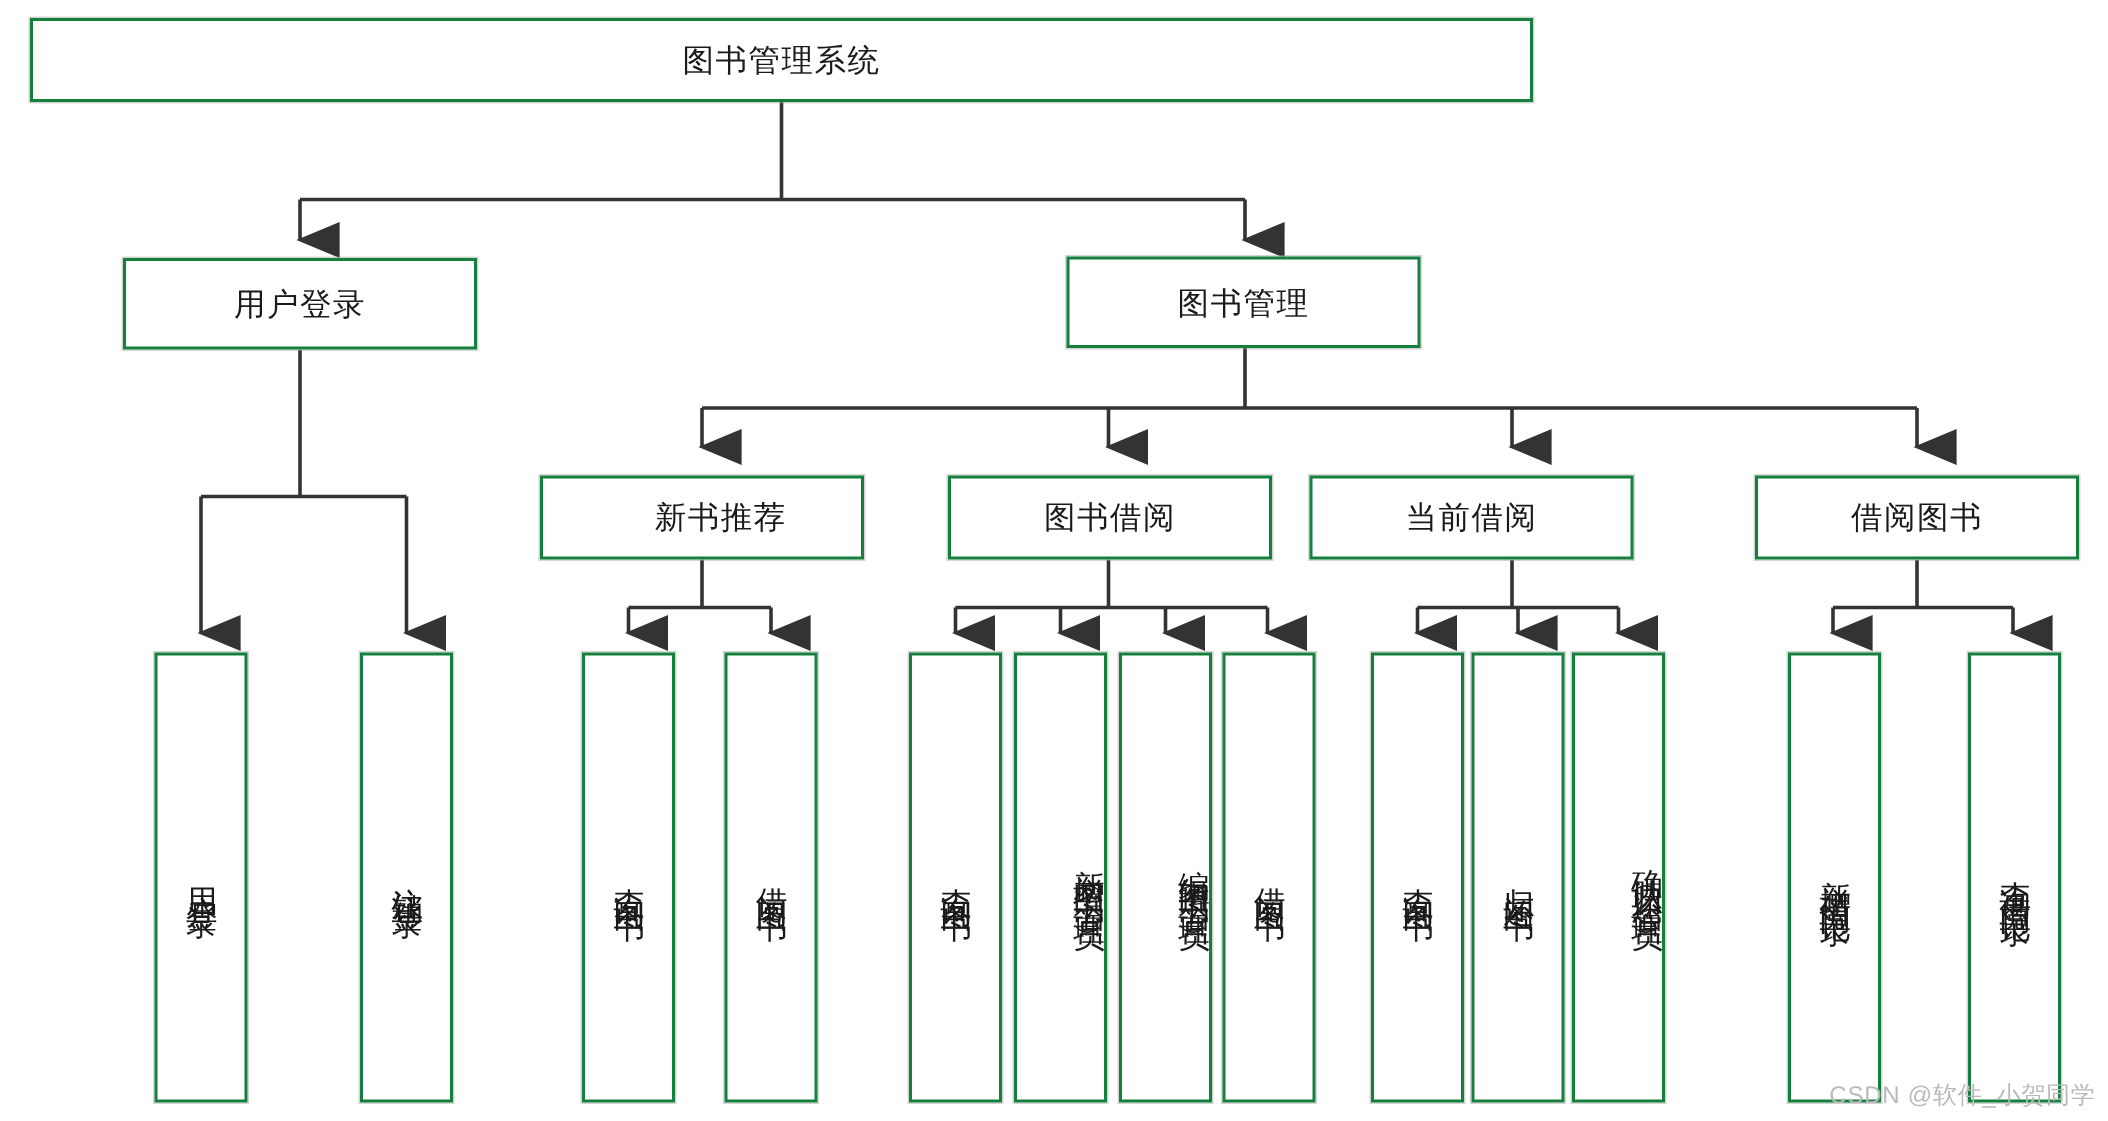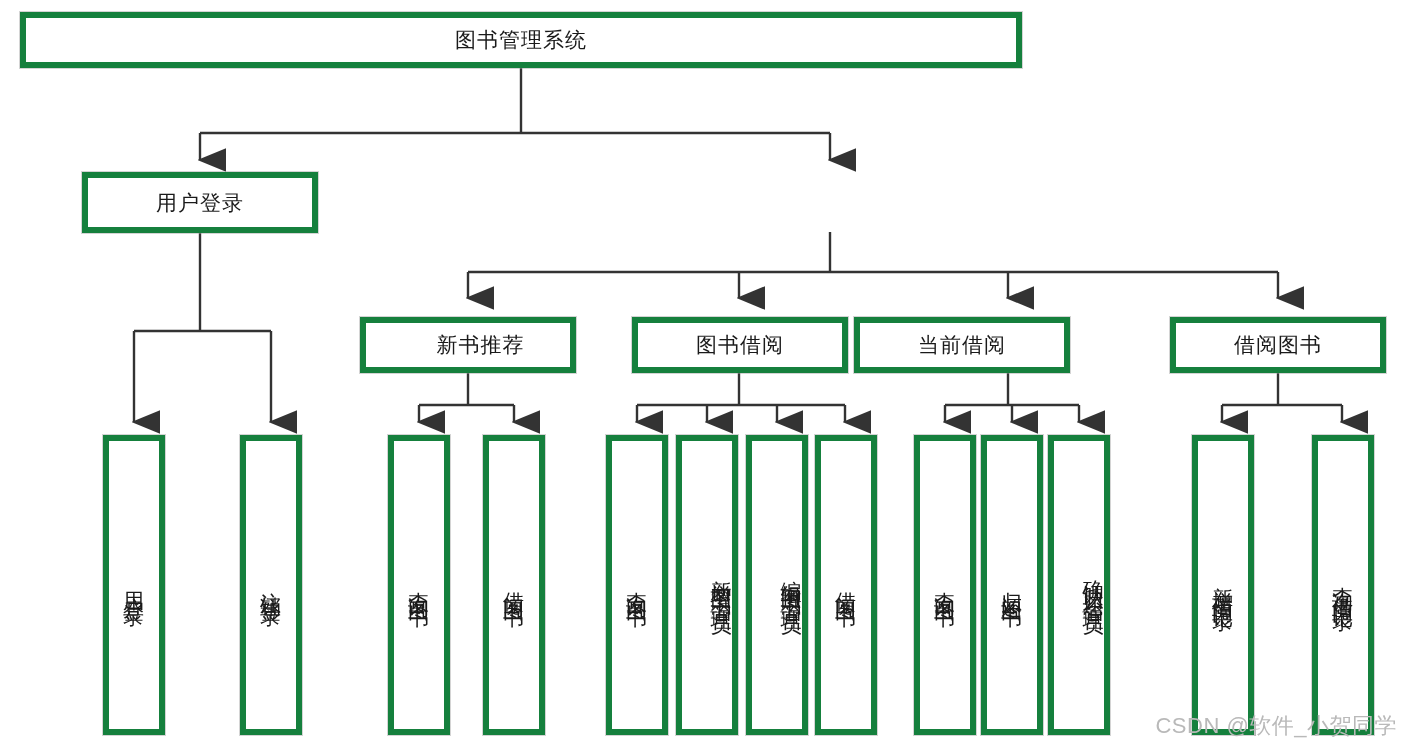--- a/index.html
+++ b/index.html
@@ -22,21 +22,21 @@
     left: 0;
     top: 0;
     width: 1405px;
     height: 747px;
     pointer-events: none;
   }
   .node {
     position: absolute;
     box-sizing: border-box;
     background: #ffffff;
-    border: 6px solid #15803d;
+    border: 2px solid #15803d;
     box-shadow: 0 0 0 1px rgba(160,160,160,0.45);
     display: flex;
     align-items: center;
     justify-content: center;
     color: #1a1a1a;
     z-index: 2;
   }
   .node-h {
     font-size: 21px;
     letter-spacing: 1px;
@@ -55,21 +55,21 @@
     text-align: center;
     overflow: hidden;
   }
   .node-v.center-v {
     align-items: center;
   }
   .watermark {
     position: absolute;
     right: 8px;
     bottom: 6px;
-    font-size: 22px;
+    font-size: 16px;
     color: #b9b9b9;
     letter-spacing: 0.5px;
     z-index: 5;
     white-space: nowrap;
   }
 </style>
 </head>
 <body>
 
 <div id="canvas">
@@ -123,24 +123,25 @@
       <path d="M 1278 373 L 1278 405"></path>
       <path d="M 1222 405 L 1342 405"></path>
       <path d="M 1222 405 L 1222 422" marker-end="url(#arrow)"></path>
       <path d="M 1342 405 L 1342 422" marker-end="url(#arrow)"></path>
     </g>
   </svg>
 
   <div class="node node-h" style="left:20px; top:12px; width:1002px; height:56px;">图书管理系统</div>
 
   <div class="node node-h" style="left:82px; top:172px; width:236px; height:61px;">用户登录</div>
+  <div class="node node-h" style="left:711px; top:171px; width:236px; height:61px;">图书管理</div>
 
   <div class="node node-h" style="left:360px; top:317px; width:216px; height:56px;padding-left:25px;">新书推荐</div>
   <div class="node node-h" style="left:632px; top:317px; width:216px; height:56px;font-family:Liberation Mono, monospace;">图书借阅</div>
-  <div class="node node-h" style="left:854px; top:317px; width:216px; height:56px;">当前借阅</div>
+  <div class="node node-h" style="left:873px; top:317px; width:216px; height:56px;">当前借阅</div>
   <div class="node node-h" style="left:1170px; top:317px; width:216px; height:56px;">借阅图书</div>
 
   <div class="node node-v center-v" style="left:103px; top:435px; width:62px; height:300px;">用户登录</div>
   <div class="node node-v center-v" style="left:240px; top:435px; width:62px; height:300px;">注销登录</div>
 
   <div class="node node-v center-v" style="left:388px; top:435px; width:62px; height:300px;">查询图书</div>
   <div class="node node-v center-v" style="left:483px; top:435px; width:62px; height:300px;">借阅图书</div>
 
   <div class="node node-v center-v" style="left:606px; top:435px; width:62px; height:300px;">查询图书</div>
   <div class="node node-v" style="left:676px; top:435px; width:62px; height:300px;">新增图书（管理员）</div>

